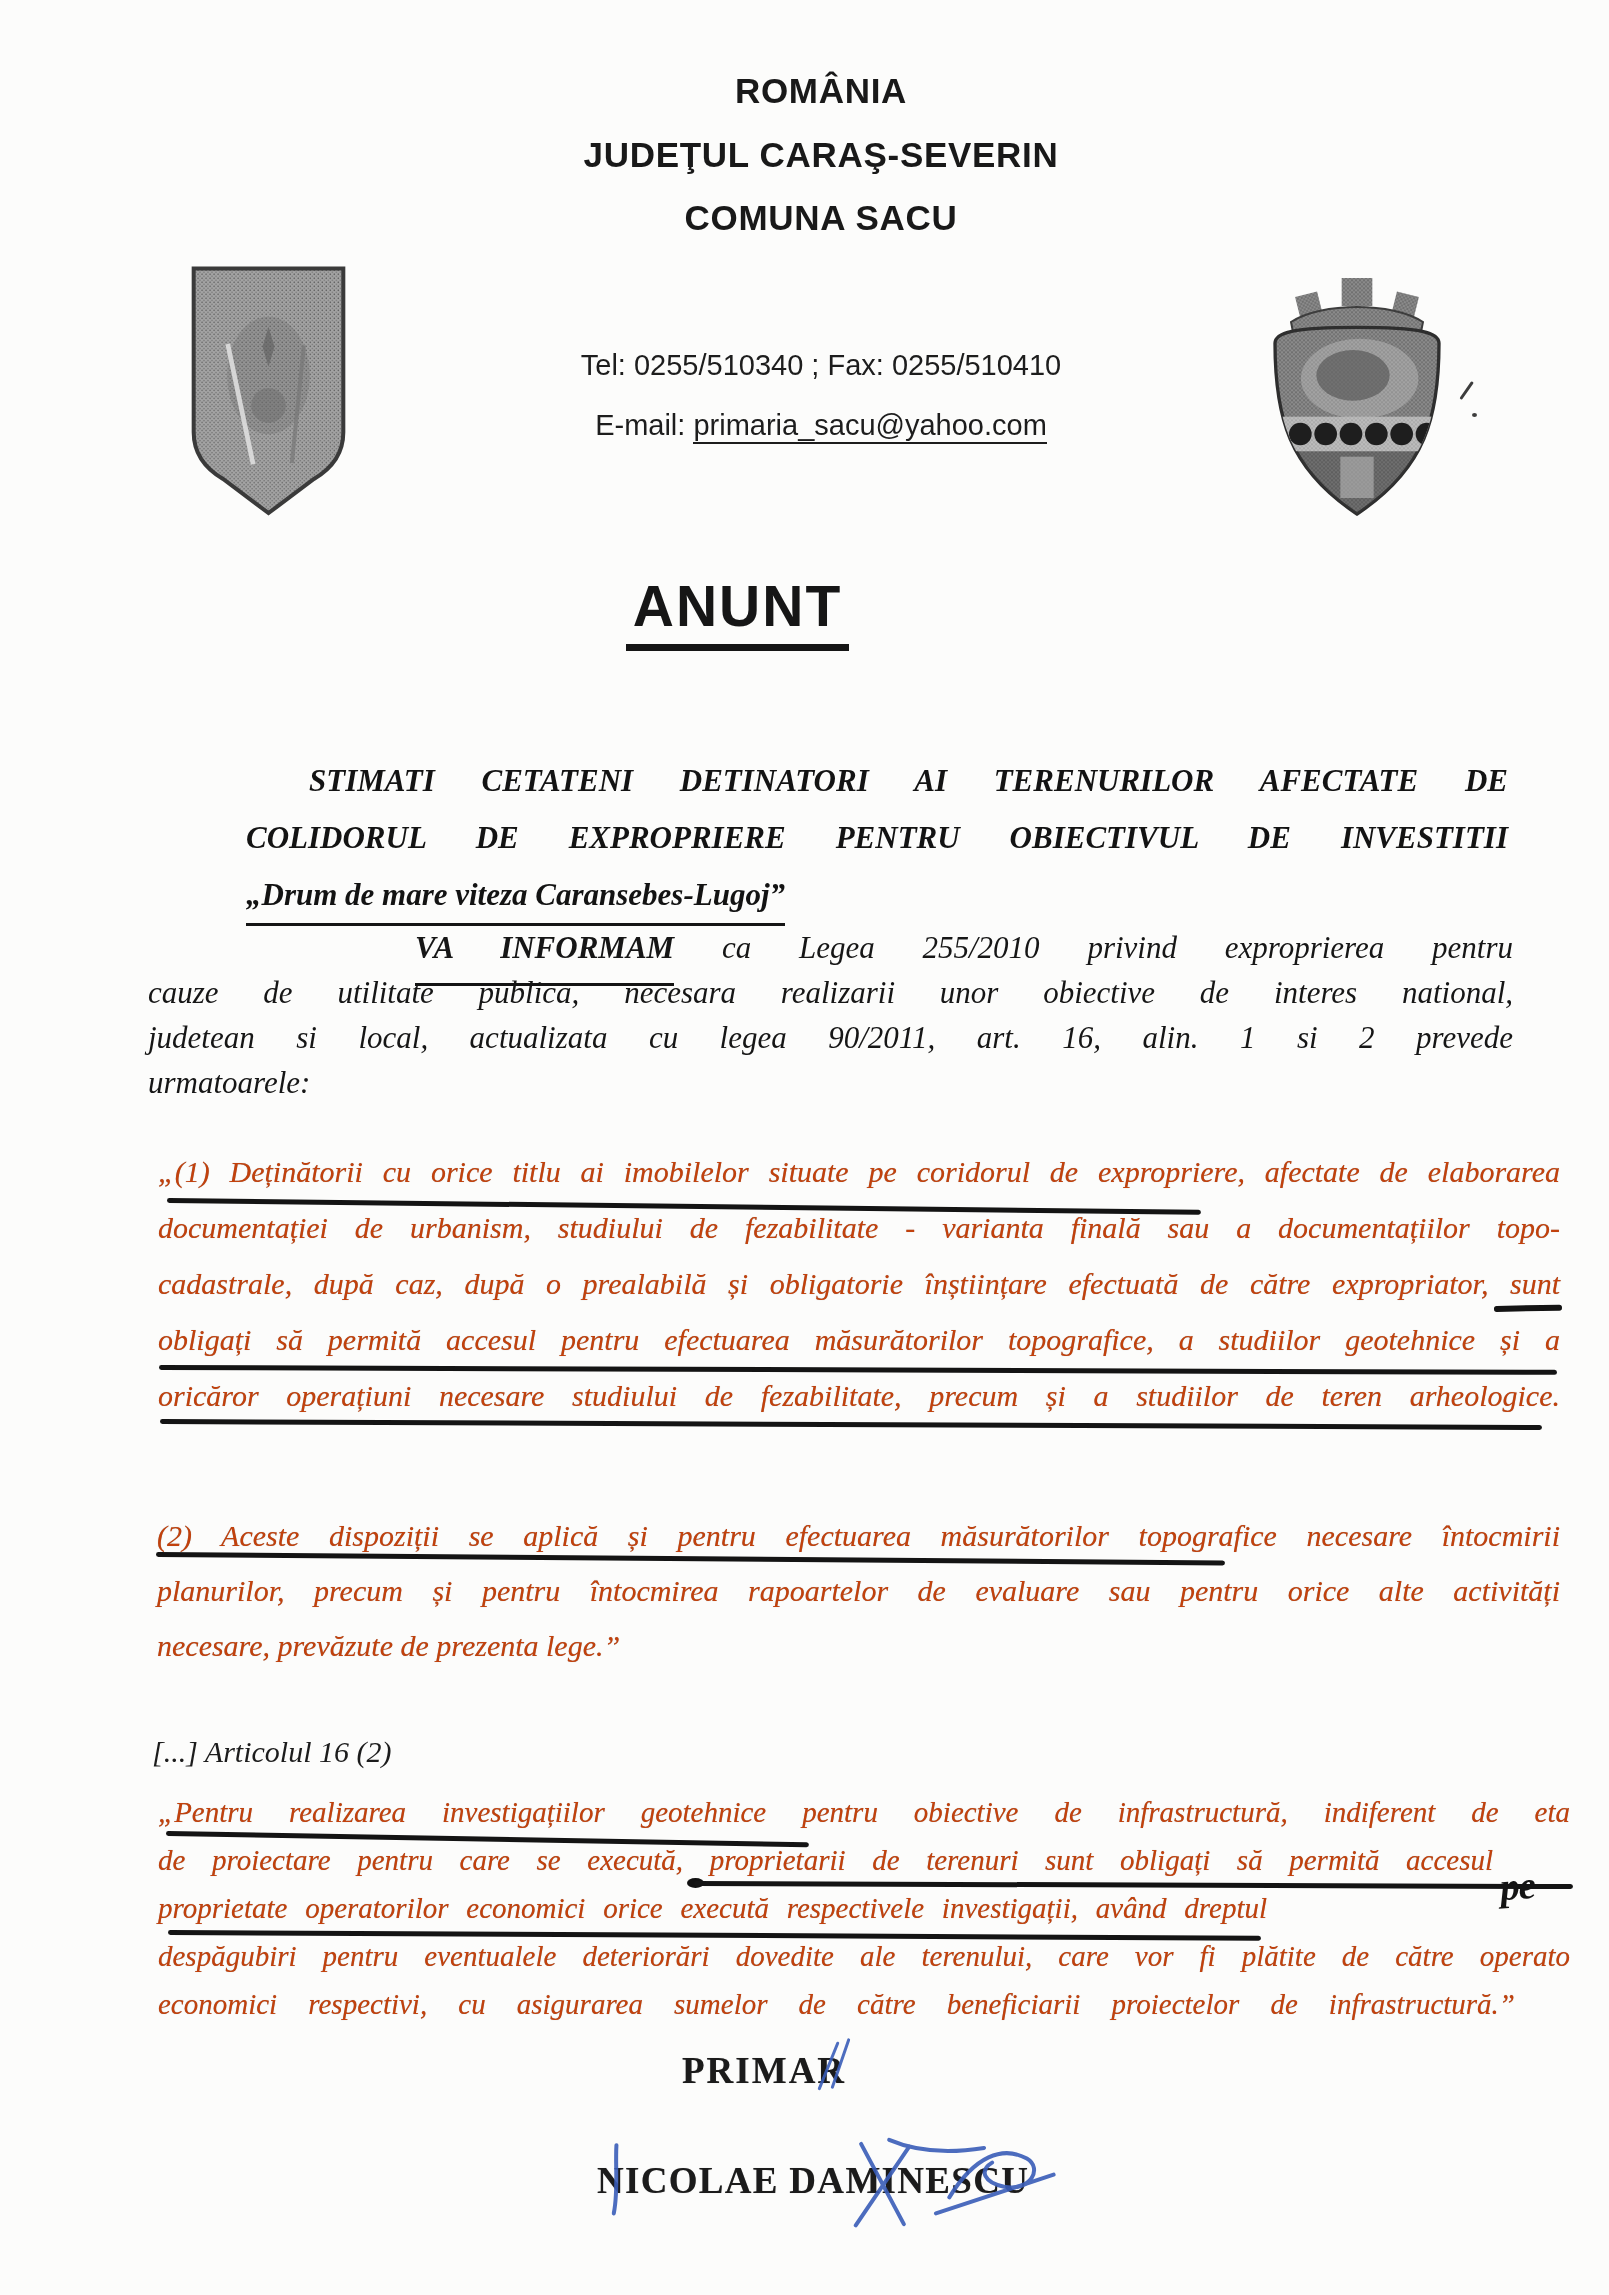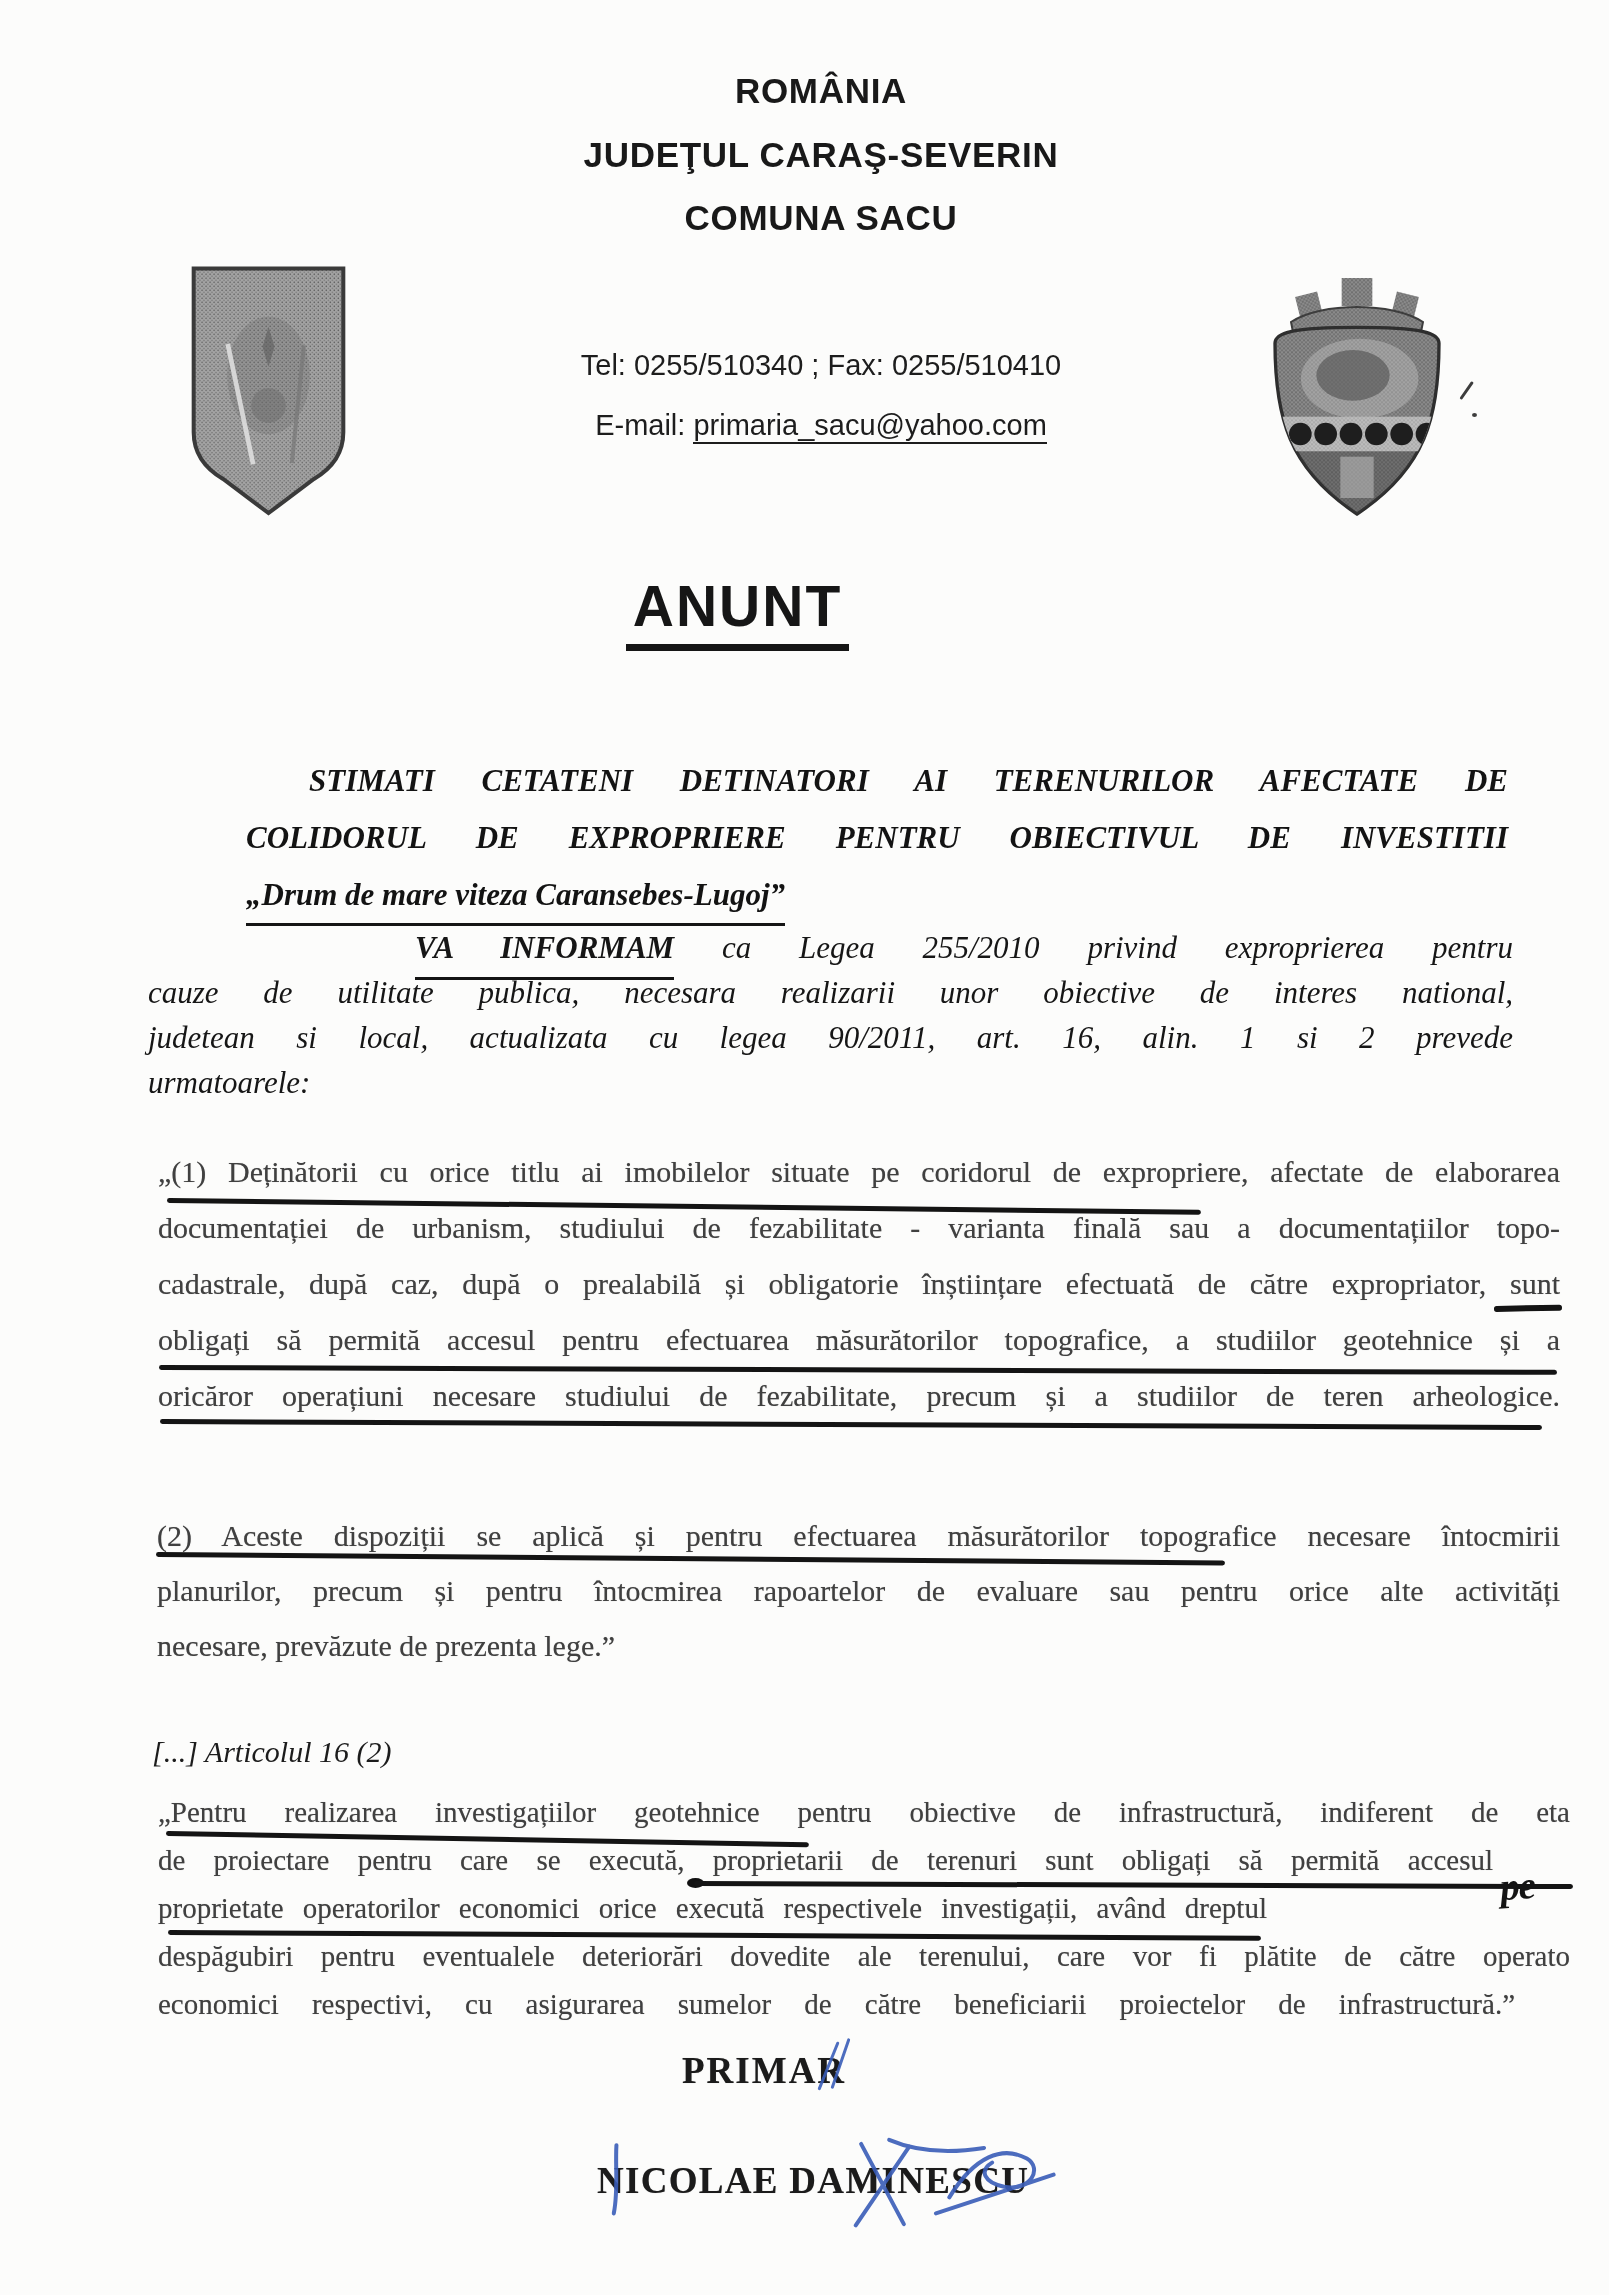--- a/index.html
+++ b/index.html
@@ -29,22 +29,22 @@
     border-bottom:7.4px solid #161616; padding:0 6.7px 5.3px 6.7px;
   }
   
   .blk { position:absolute; }
   .j { text-align:justify; text-align-last:justify; text-justify:inter-word; }
   .salut { font-size:31px; font-style:italic; font-weight:bold; line-height:57px; color:#131313; }
   .salut .ind { text-indent:63px; }
   .proj { border-bottom:3.3px solid #151515; padding-bottom:11px; }
   .intro { font-size:31px; font-style:italic; line-height:45px; color:#161616; }
   .intro .ind { text-indent:267px; }
-  .lead-u { font-weight:bold; border-bottom:3.3px solid #141414; padding-bottom:12px;margin-top:12px; }
-  .q { font-size:30px; line-height:56px; color:#404040; text-shadow:0 0 0.7px rgba(20,20,20,.4); }
+  .lead-u { font-weight:bold; border-bottom:3.3px solid #141414; padding-bottom:18px;margin-top:12px; }
+  .q { font-size:30px; font-style:italic; line-height:56px; color:#c2410c; text-shadow:0 0 0.7px rgba(20,20,20,.4); }
   .q2 { line-height:55px; }
   .q3 { font-size:29px; line-height:48px; }
   .aref { position:absolute; font-size:30px; font-style:italic; color:#1c1c1c; }
   
   .ink { position:absolute; background:#141414; border-radius:2.7px; transform-origin:left center; }
   .blob { position:absolute; background:#111; border-radius:50%; }
   
   .hand-pe {
     position:absolute; left:1500px; top:1863px; font-size:39px; font-weight:bold; font-style:italic;
     color:#141414; transform:rotate(-4deg); letter-spacing:-1.3px;

